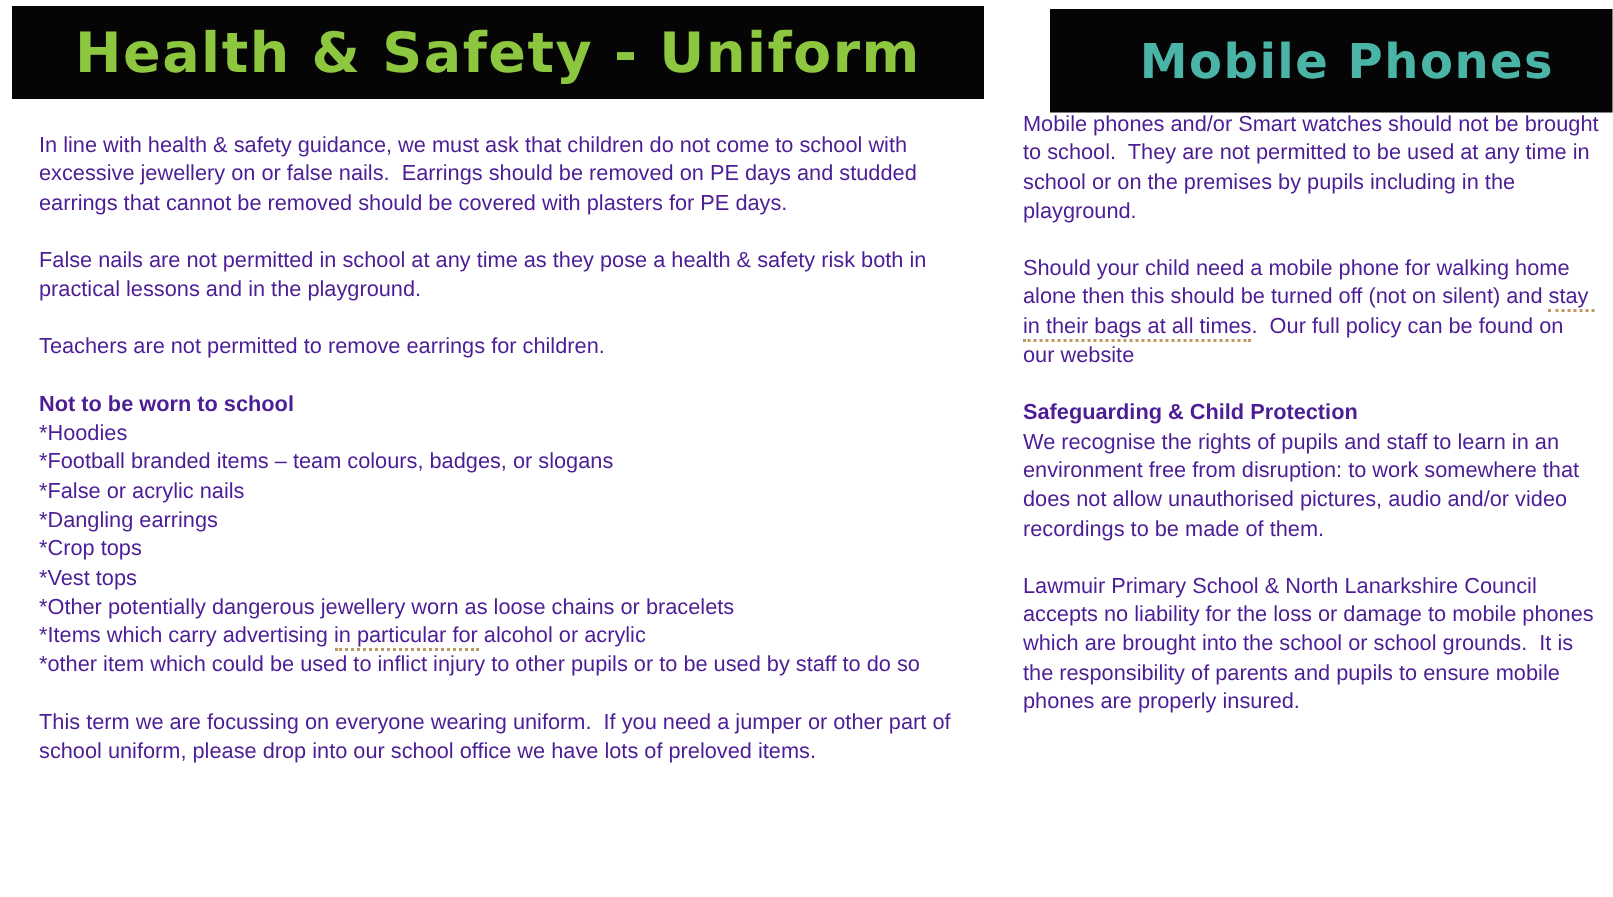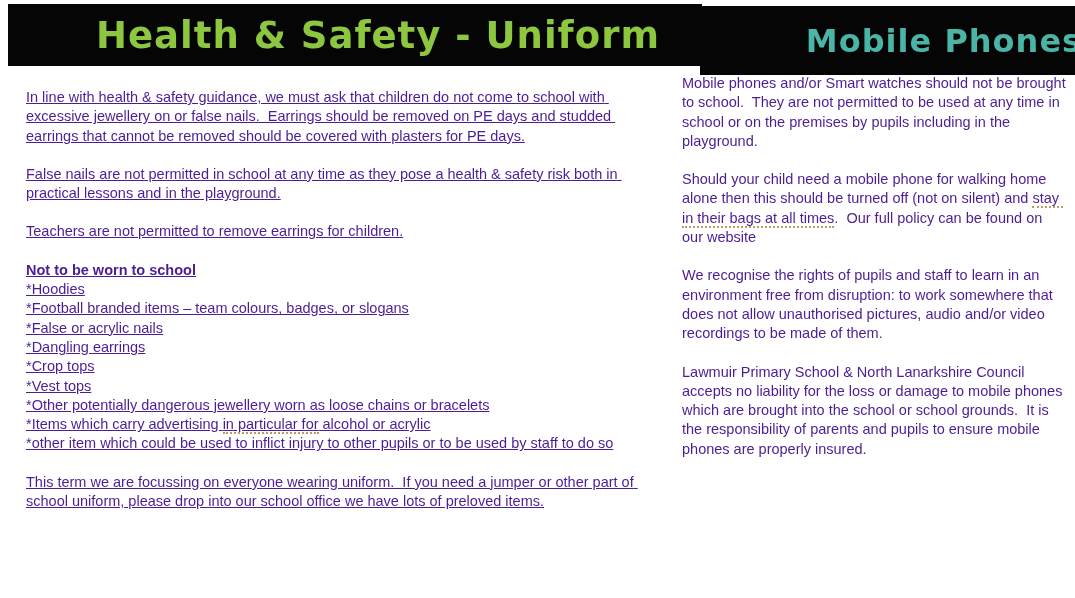--- a/index.html
+++ b/index.html
@@ -17,21 +17,20 @@
     height: 598px;
     background: #ffffff;
   }
   
   .banner {
     position: absolute;
     background: #050505;
     display: flex;
     align-items: center;
     justify-content: center;
-    padding-left: 46px;
   }
   .banner-left {
     left: 8px;
     top: 4px;
     width: 648px;
     height: 62px;
   }
   .banner-right {
     left: 700px;
     top: 6px;
@@ -56,21 +55,20 @@
   .col {
     position: absolute;
     color: #4c1d95;
     font-size: 14.5px;
     line-height: 19.3px;
   }
   .col-left {
     left: 26px;
     top: 88px;
     width: 618px;
-    text-decoration: underline;
   }
   .col-right {
     left: 682px;
     top: 74px;
     width: 384px;
   }
   .para {
     margin: 0 0 19px 0;
     white-space: pre-wrap;
   }
@@ -127,19 +125,20 @@
   <div class="banner banner-right">
     <span class="banner-title title-teal">Mobile Phones</span>
   </div>
 
   <div class="col col-right">
     <p class="para">Mobile phones and/or Smart watches should not be brought to school.  They are not permitted to be used at any time in school or on the premises by pupils including in the playground.</p>
 
     <p class="para"><span>Should your child need a mobile phone for walking home alone then this should be turned off (not on silent) and </span><span class="grammar-underline">stay in their bags at all times</span><span>.  Our full policy can be found on our website</span></p>
 
     <div class="list-block">
+      <p class="bold-heading">Safeguarding &amp; Child Protection</p>
       <p class="plain-line">We recognise the rights of pupils and staff to learn in an environment free from disruption: to work somewhere that does not allow unauthorised pictures, audio and/or video recordings to be made of them.</p>
     </div>
 
     <p class="para">Lawmuir Primary School &amp; North Lanarkshire Council accepts no liability for the loss or damage to mobile phones which are brought into the school or school grounds.  It is the responsibility of parents and pupils to ensure mobile phones are properly insured.</p>
   </div>
 
 </div>
 
 </body></html>

